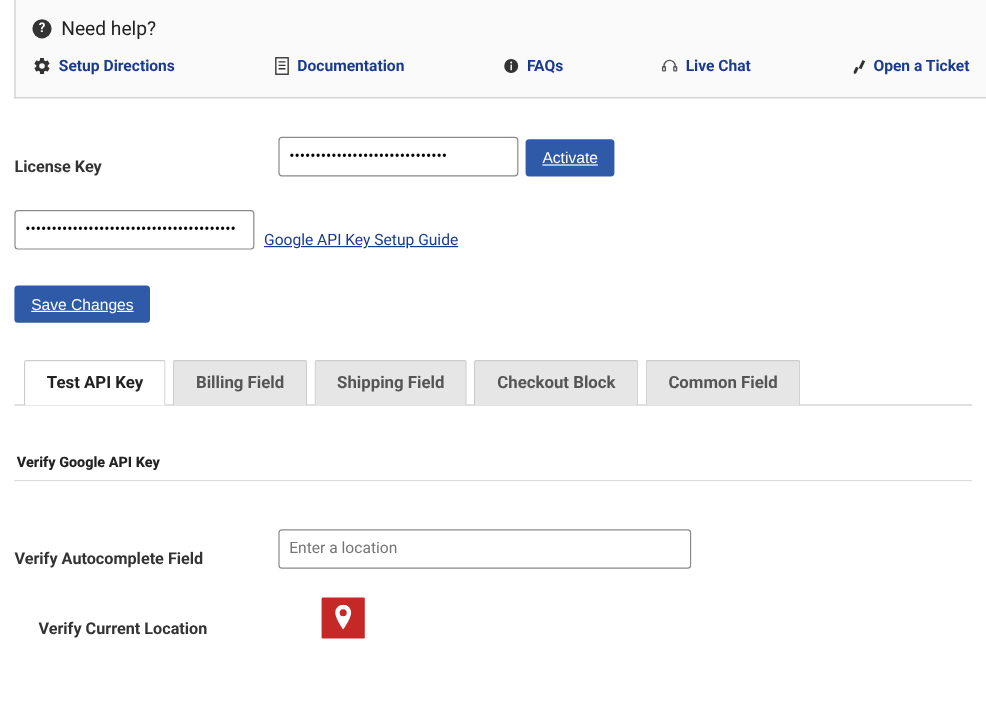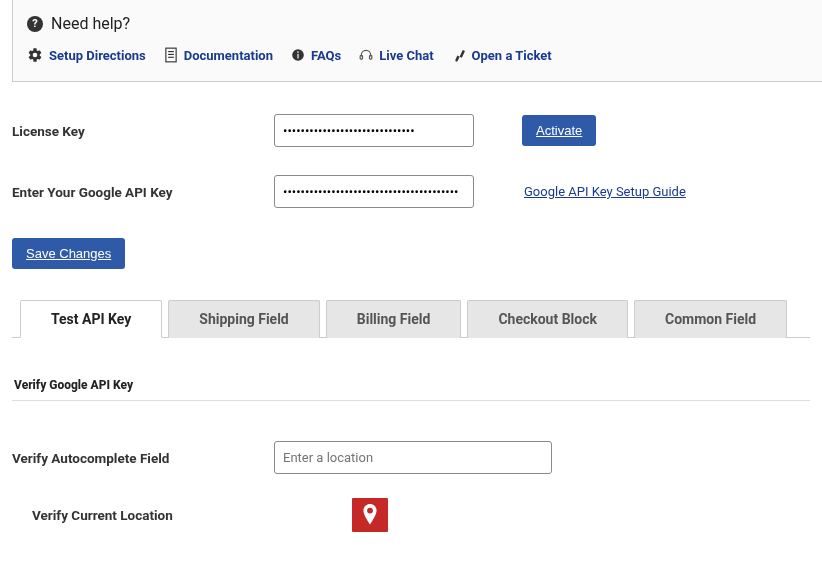--- a/index.html
+++ b/index.html
@@ -37,56 +37,56 @@
     justify-content: center;
   }
   .help-title {
     font-weight: 400;
     font-size: 16px;
   }
   .help-links {
     display: flex;
     align-items: center;
     gap: 18px;
+    justify-content: space-between;
   }
   .help-link {
     display: flex;
     align-items: center;
     gap: 6px;
     text-decoration: none;
   }
   .help-link span.lbl {
     color: #1a3a8f;
     font-weight: 700;
     font-size: 13px;
   }
   .icn { display: inline-flex; align-items: center; justify-content: center; }
   .form-area { padding: 12px; }
   .form-row {
     display: flex;
-    align-items: center;
+    align-items: flex-end;
     margin-top: 20px;
     margin-bottom: 28px;
-    gap: 42px;
   }
   .form-label {
     width: 220px;
     font-weight: 700;
     font-size: 13.5px;
     color: #333;
   }
   .text-input {
     width: 200px;
     padding: 8px 8px;
     border: 1px solid #8a8a8a;
     border-radius: 3px;
     font-size: 13px;
     font-family: inherit;
   }
-  .text-input.wider { width: 278px; }
+  .text-input.wider { width: 344px; }
   .btn {
     background: #2e5aa8;
     color: #fff;
     border: 0;
     border-radius: 3px;
     padding: 8px 14px;
     font-size: 13px;
     cursor: pointer;
     margin-left: 6px;
     text-decoration: underline;
@@ -104,21 +104,21 @@
     cursor: pointer;
   }
   .tabs {
     display: flex;
     gap: 6px;
     border-bottom: 1px solid #ccc;
     margin: 30px 0 0 0;
     padding-left: 8px;
   }
   .tab {
-    padding: 10px 30px;
+    padding: 10px 18px;
     background: #e6e6e6;
     border: 1px solid #ccc;
     border-bottom: none;
     border-radius: 2px 2px 0 0;
     font-size: 14px;
     font-weight: 700;
     color: #555;
     cursor: pointer;
     position: relative;
     top: 1px;
@@ -213,31 +213,30 @@
 
 <div class="form-area">
 
   <div class="form-row">
     <div class="form-label">License Key</div>
     <input type="password" class="text-input" value="••••••••••••••••••••••••••••••" style="">
     <button class="btn">Activate</button>
   </div>
 
   <div class="form-row">
-    <div class="form-label">Enter Your Google API Key</div>
     <input type="password" class="text-input" value="••••••••••••••••••••••••••••••••••••••••" style="">
     <a class="inline-link">Google API Key Setup Guide</a>
   </div>
 
   <button class="btn btn-save">Save Changes</button>
 
   <div class="tabs">
     <div class="tab active">Test API Key</div>
+    <div class="tab">Billing Field</div>
     <div class="tab">Shipping Field</div>
-    <div class="tab">Billing Field</div>
     <div class="tab">Checkout Block</div>
     <div class="tab">Common Field</div>
   </div>
 
   <div class="section-title">Verify Google API Key</div>
   <hr class="hr">
 
   <div class="form-row" style="margin-top:40px;margin-bottom:18px;">
     <div class="form-label">Verify Autocomplete Field</div>
     <input type="text" class="text-input wider" placeholder="Enter a location" style="">

